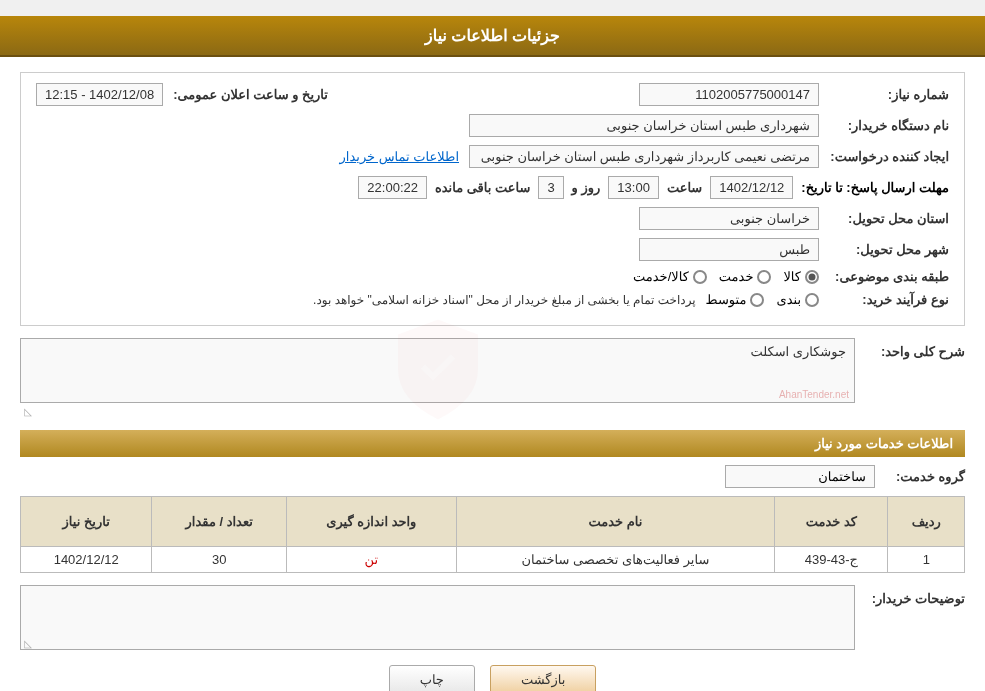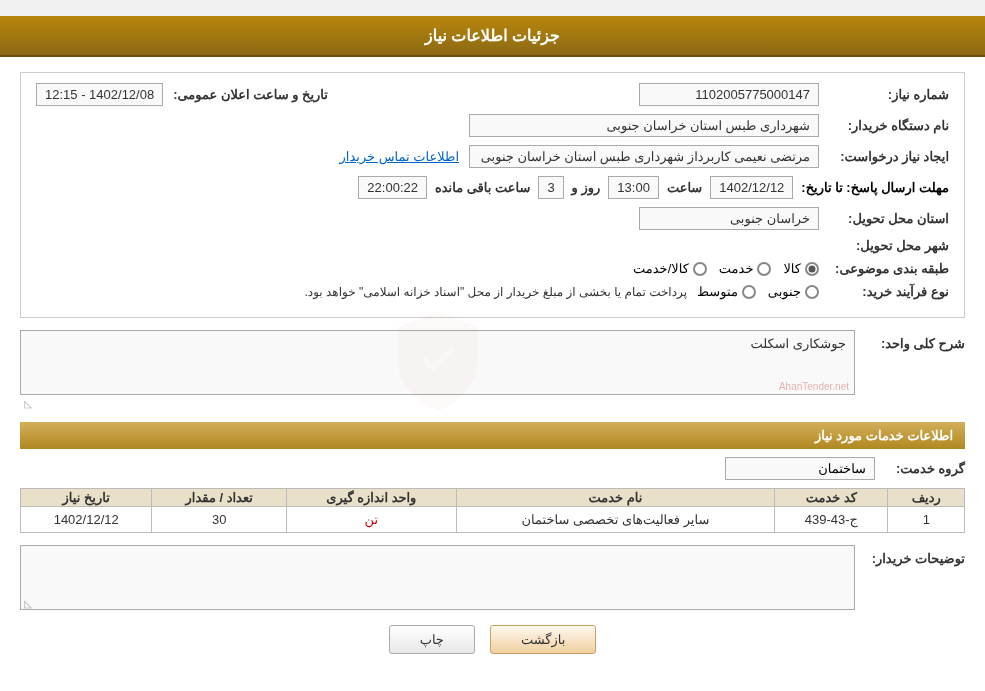--- a/index.html
+++ b/index.html
@@ -124,21 +124,21 @@
       position: relative;
     }
     .table-section {
       width: 100%;
       border-collapse: collapse;
       margin-top: 8px;
     }
     .table-section th {
       background: #e8e0c8;
       border: 1px solid #bbb;
-      padding: 1px 10px;
+      padding: 17px 10px;
       text-align: center;
       font-weight: bold;
       color: #333;
     }
     .table-section td {
       border: 1px solid #bbb;
       padding: 5px 10px;
       text-align: center;
       color: #333;
       background: #fff;
@@ -238,21 +238,21 @@
           <span class="info-label">تاریخ و ساعت اعلان عمومی:</span>
           <span class="info-value small">1402/12/08 - 12:15</span>
         </div>
 
         <div class="info-row">
           <span class="info-label">نام دستگاه خریدار:</span>
           <span class="info-value wide">شهرداری طبس استان خراسان جنوبی</span>
         </div>
 
         <div class="info-row">
-          <span class="info-label">ایجاد نیاز درخواست:</span>
+          <span class="info-label">ایجاد کننده درخواست:</span>
           <span class="info-value wide">مرتضی نعیمی کاربرداز شهرداری طبس استان خراسان جنوبی</span>
           <span class="link-text">اطلاعات تماس خریدار</span>
         </div>
 
         <div class="deadline-row">
           <span class="deadline-label">مهلت ارسال پاسخ: تا تاریخ:</span>
           <span class="date-box">1402/12/12</span>
           <span class="date-label">ساعت</span>
           <span class="date-box">13:00</span>
           <span class="date-label">روز و</span>
@@ -261,20 +261,21 @@
           <span class="date-box">22:00:22</span>
         </div>
 
         <div class="info-row">
           <span class="info-label">استان محل تحویل:</span>
           <span class="info-value medium">خراسان جنوبی</span>
         </div>
 
         <div class="info-row">
           <span class="info-label">شهر محل تحویل:</span>
+          <span class="info-value medium">طبس</span>
         </div>
 
         <div class="info-row">
           <span class="info-label">طبقه بندی موضوعی:</span>
           <div class="radio-group">
             <div class="radio-item">
               <span class="radio-circle selected"></span>
               <span>کالا</span>
             </div>
             <div class="radio-item">
@@ -286,21 +287,21 @@
               <span>کالا/خدمت</span>
             </div>
           </div>
         </div>
 
         <div class="info-row">
           <span class="info-label">نوع فرآیند خرید:</span>
           <div class="radio-group">
             <div class="radio-item">
               <span class="radio-circle"></span>
-              <span>جنوبی</span>
+              <span>بندی</span>
             </div>
             <div class="radio-item">
               <span class="radio-circle"></span>
               <span>متوسط</span>
             </div>
           </div>
           <span class="process-note">پرداخت تمام یا بخشی از مبلغ خریدار از محل "اسناد خزانه اسلامی" خواهد بود.</span>
         </div>
 
       </div>

